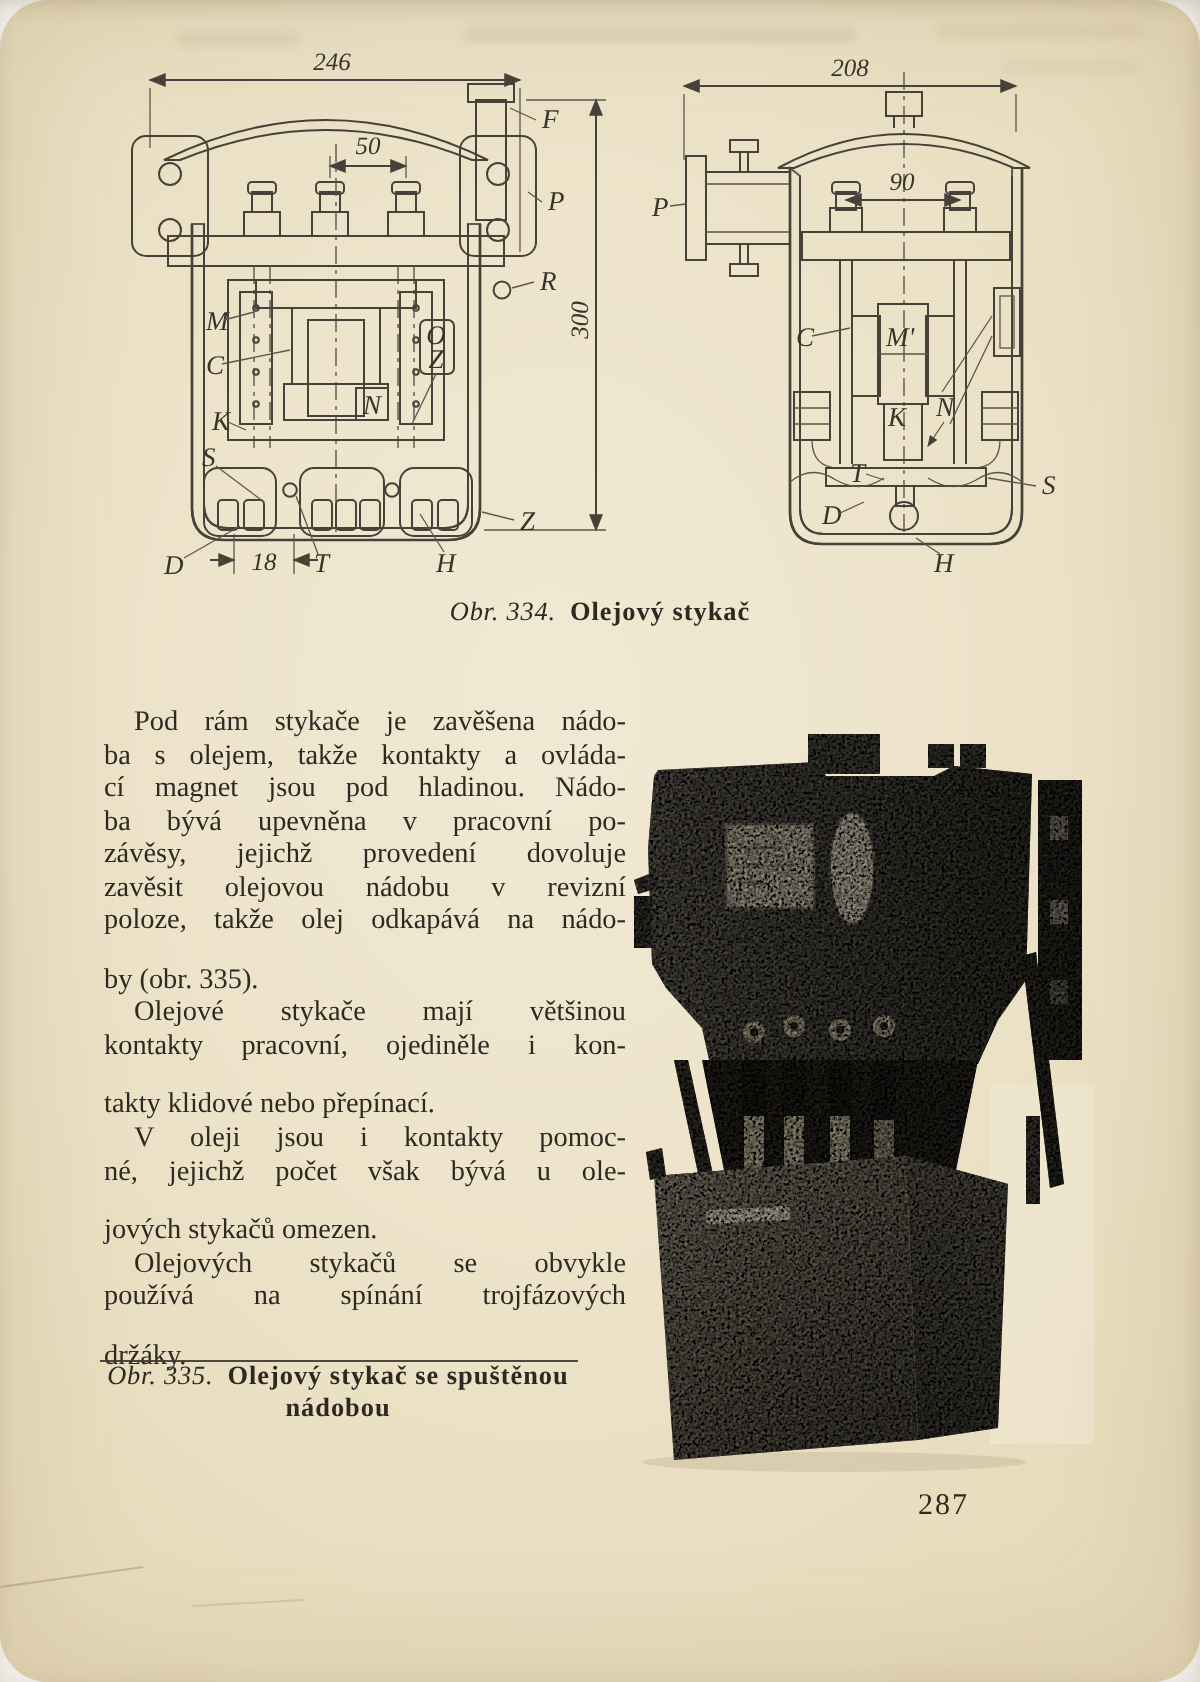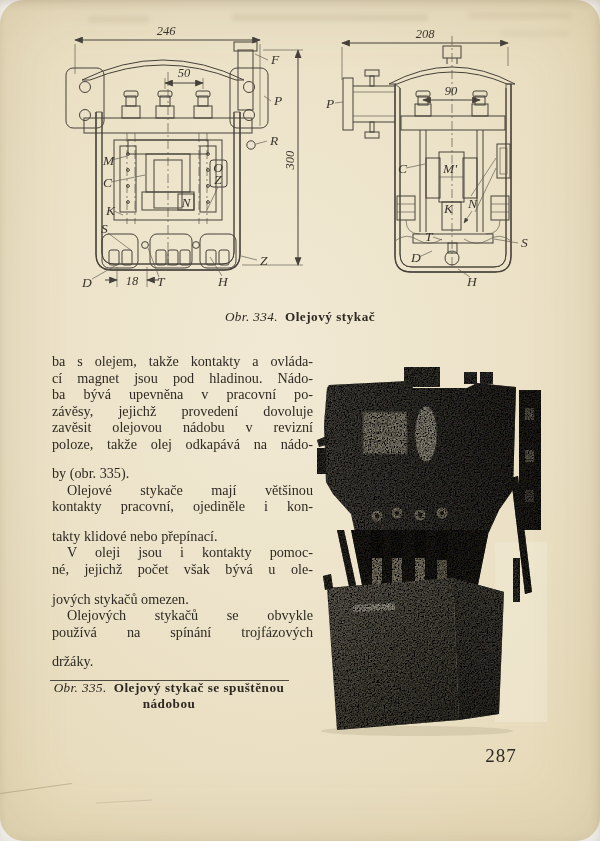--- a/index.html
+++ b/index.html
@@ -22,22 +22,22 @@
   .lbl{font:italic 13.5px "Liberation Serif",serif;fill:#38342c;stroke:none;}
   .cap{position:absolute;text-align:center;color:#2d2922;font-size:13.2px;line-height:15.5px;}
   .cap .it{font-style:italic;letter-spacing:.4px;margin-right:7px;}
   .cap .bd{font-weight:bold;letter-spacing:.5px;}
   .textcol{position:absolute;left:52px;top:353px;width:261px;color:#2e2a23;
            font-size:14.2px;line-height:16.55px;}
   .ln{text-align:justify;text-align-last:justify;white-space:nowrap;}
   .ln.end{text-align-last:left;margin-top:13px;}
   .ln.ind{padding-left:15px;}
   .divider{position:absolute;left:50px;top:680px;width:239px;height:1px;background:#3d3931;opacity:.9;}
-  .pagenum{position:absolute;left:459px;top:745px;width:84px;text-align:center;
-           color:#2d2922;font-size:19px;letter-spacing:1px;}
+  .pagenum{position:absolute;left:459px;top:745px;width:84px;text-align:left;
+           color:#2d2922;font-size:15px;letter-spacing:1px;}
 </style>
 </head>
 <body>
 
 <div class="page">
 
   <div class="ghost" style="left:88px;top:16px;width:62px;opacity:.16;"></div>
   <div class="ghost" style="left:232px;top:14px;width:196px;opacity:.2;"></div>
   <div class="ghost" style="left:468px;top:12px;width:104px;opacity:.15;"></div>
   <div class="ghost" style="left:500px;top:30px;width:70px;opacity:.1;"></div>
@@ -276,25 +276,26 @@
       <line class="thin" x1="108" y1="221" x2="117" y2="224"></line>
       <text class="lbl" x="196" y="231">S</text>
       <line class="thin" x1="193" y1="227" x2="169" y2="223"></line>
       <text class="lbl" x="86" y="246">D</text>
       <line class="thin" x1="94" y1="241" x2="107" y2="235"></line>
       <text class="lbl" x="142" y="270">H</text>
       <line class="thin" x1="145" y1="261" x2="133" y2="253"></line>
     </g>
   </svg>
 
-  <div class="cap" style="left:150px;top:309px;width:300px;">
+  <div class="cap" style="left:150px;top:298px;width:300px;">
     <span class="it">Obr. 334.</span><span class="bd">Olejový stykač</span>
   </div>
 
   <div class="textcol">
+    <div class="ln ind">Pod rám stykače je zavěšena nádo-</div>
     <div class="ln">ba s olejem, takže kontakty a ovláda-</div>
     <div class="ln">cí magnet jsou pod hladinou. Nádo-</div>
     <div class="ln">ba bývá upevněna v pracovní po-</div>
     <div class="ln">závěsy, jejichž provedení dovoluje</div>
     <div class="ln">zavěsit olejovou nádobu v revizní</div>
     <div class="ln">poloze, takže olej odkapává na nádo-</div>
     <div class="ln end">by (obr. 335).</div>
     <div class="ln ind">Olejové stykače mají většinou</div>
     <div class="ln">kontakty pracovní, ojediněle i kon-</div>
     <div class="ln end">takty klidové nebo přepínací.</div>

